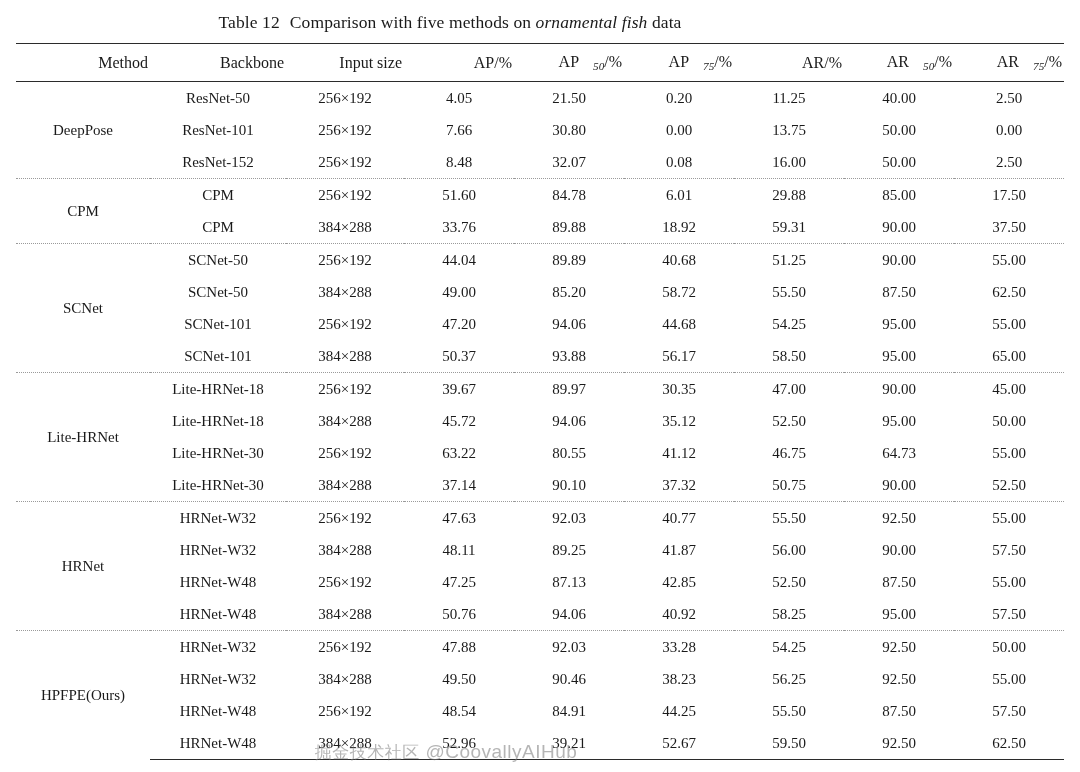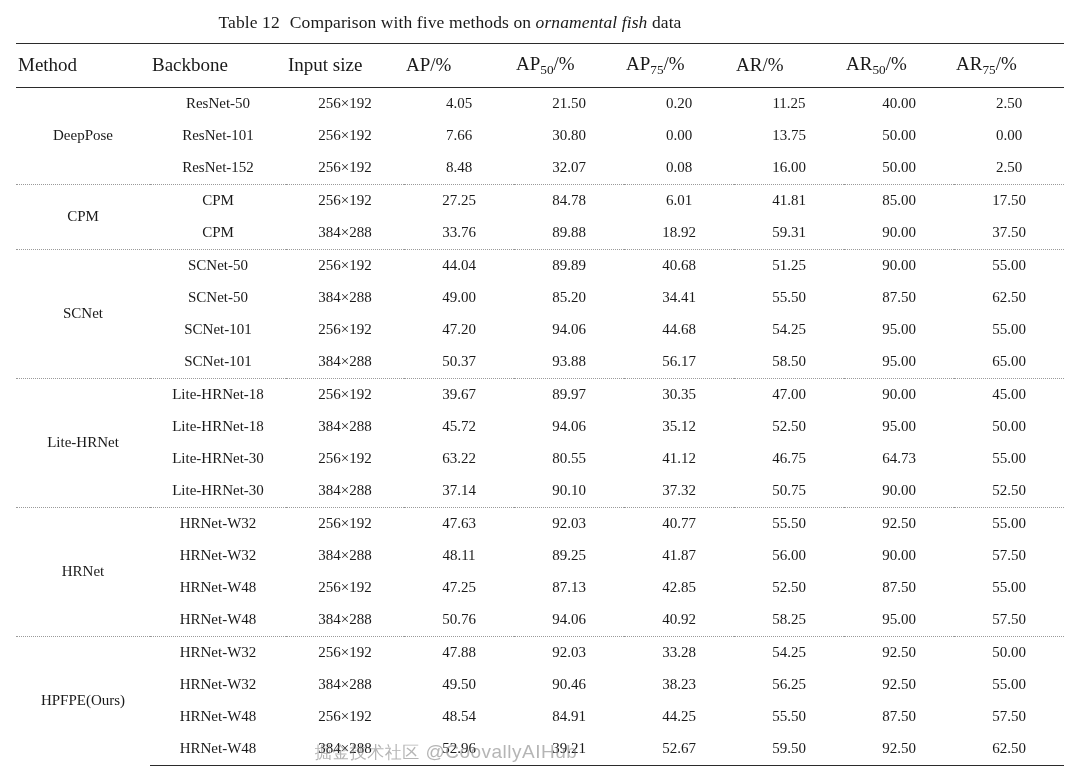--- a/index.html
+++ b/index.html
@@ -32,22 +32,22 @@
   .caption .ital { font-style: italic; }
 
   table.tbl {
     width: 1048px;
     border-collapse: collapse;
     table-layout: fixed;
     font-size: 15px;
   }
   table.tbl thead th {
     font-weight: normal;
-    font-size: 19px;
-    text-align: left;
+    font-size: 16px;
+    text-align: right;
     padding: 9px 2px 9px 2px;
     border-top: 1.6px solid #2b2b2b;
     border-bottom: 1.1px solid #2b2b2b;
     white-space: nowrap;
   }
   table.tbl tbody td {
     text-align: center;
     padding: 7.5px 2px;
     white-space: nowrap;
   }
@@ -56,20 +56,22 @@
   }
   table.tbl tbody td.methodcell {
     vertical-align: middle;
   }
   table.tbl tbody tr.last-row td {
     border-bottom: 1.6px solid #2b2b2b;
   }
   sub {
     font-size: 70%;
     vertical-align: -0.28em;
+    font-style: italic;
+    margin-left: 14px;
   }
   .watermark {
     position: absolute;
     left: 0;
     right: 8px;
     bottom: 8px;
     text-align: center;
     font-family: "Liberation Sans", sans-serif;
     font-size: 19px;
     color: rgba(120,120,120,0.55);
@@ -144,24 +146,24 @@
         <td>0.08</td>
         <td>16.00</td>
         <td>50.00</td>
         <td>2.50</td>
       </tr>
 
       <tr class="grp-sep">
         <td class="methodcell" rowspan="2">CPM</td>
         <td>CPM</td>
         <td>256×192</td>
-        <td>27.25</td>
+        <td>51.60</td>
         <td>84.78</td>
         <td>6.01</td>
-        <td>41.81</td>
+        <td>29.88</td>
         <td>85.00</td>
         <td>17.50</td>
       </tr>
       <tr>
         <td>CPM</td>
         <td>384×288</td>
         <td>33.76</td>
         <td>89.88</td>
         <td>18.92</td>
         <td>59.31</td>
@@ -178,21 +180,21 @@
         <td>40.68</td>
         <td>51.25</td>
         <td>90.00</td>
         <td>55.00</td>
       </tr>
       <tr>
         <td>SCNet-50</td>
         <td>384×288</td>
         <td>49.00</td>
         <td>85.20</td>
-        <td>34.41</td>
+        <td>58.72</td>
         <td>55.50</td>
         <td>87.50</td>
         <td>62.50</td>
       </tr>
       <tr>
         <td>SCNet-101</td>
         <td>256×192</td>
         <td>47.20</td>
         <td>94.06</td>
         <td>44.68</td>

